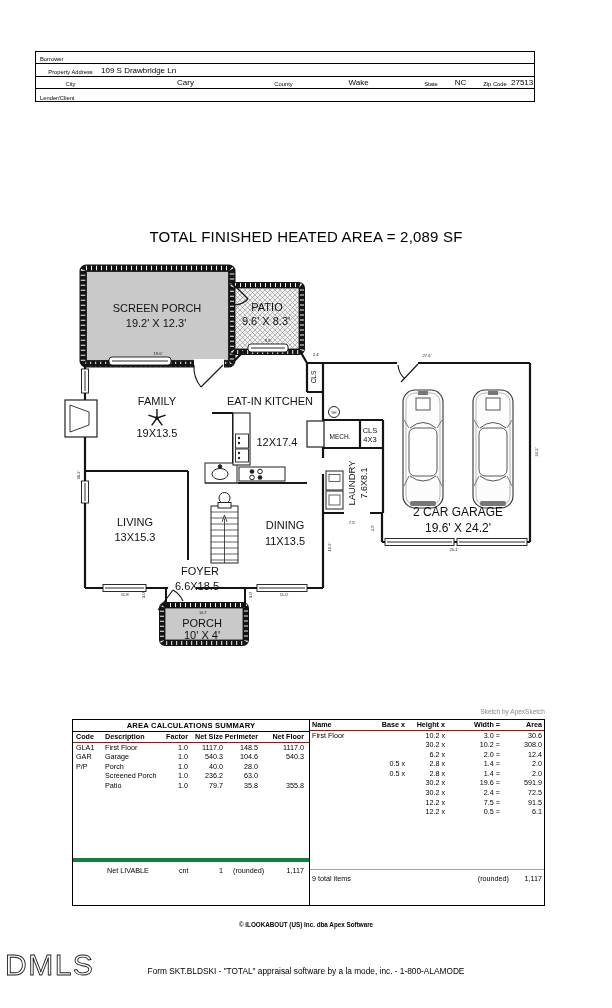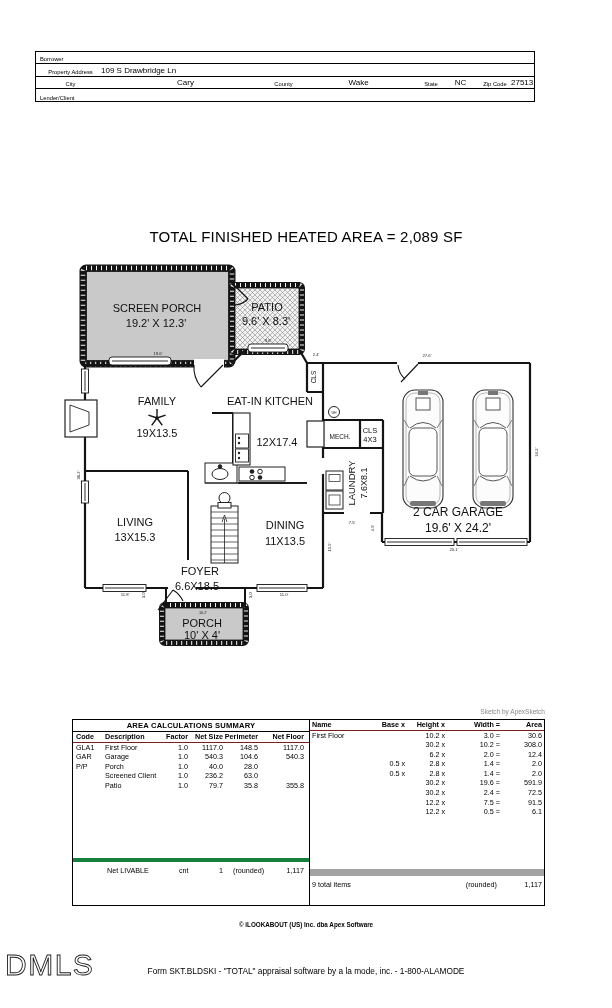--- a/index.html
+++ b/index.html
@@ -35,22 +35,22 @@
   .bd-head,.bd-row{display:grid;grid-template-columns:68px 25px 40px 55px 1fr;
              padding:0 2px;line-height:9.6px;}
   .sum-head,.bd-head{font-weight:700;border-bottom:1px solid #7f1d1d;line-height:9.5px;height:9.5px;}
   .r{text-align:right;}
   .sum-footer{position:absolute;top:138px;left:0;width:100%;box-sizing:border-box;
               border-top:4px solid #15803d;display:grid;
               grid-template-columns:31px 72px 36px 8px 46px 1fr;
               padding:3px 5px 0 3px;line-height:11px;}
   .sum-footer .rounded{padding-left:10px;}
   .bd-footer{position:absolute;top:149px;left:0;width:100%;box-sizing:border-box;
-             border-top:7px solid #a3a3a3;display:grid;grid-template-columns:140px 45px 1fr;
-             padding:3px 2px 0 2px;line-height:11px;}
+             border-top:1px solid #a3a3a3;display:grid;grid-template-columns:140px 45px 1fr;
+             padding:3px 2px 0 2px;line-height:11px;gap:12px;}
   .sketch-by{position:absolute;top:708px;left:345px;width:200px;text-align:right;
              font-size:6.5px;color:#888;}
   .copyright{position:absolute;top:921px;left:0;width:612px;text-align:center;
              font-size:6.3px;font-weight:700;}
   .form-footer{position:absolute;top:966px;left:0;width:612px;text-align:center;font-size:8.3px;}
   .logo{position:absolute;left:3px;top:949px;}
   svg text{font-family:"Liberation Sans",sans-serif;}
 </style>
 </head>
 <body>
@@ -301,21 +301,21 @@
       <div class="sum-row">
         <span>P/P</span>
           <span>Porch</span>
           <span class="r">1.0</span>
           <span class="r">40.0</span>
           <span class="r">28.0</span>
           <span class="r"></span>
       </div>
       <div class="sum-row">
         <span></span>
-          <span>Screened Client</span>
+          <span>Screened Porch</span>
           <span class="r">1.0</span>
           <span class="r">236.2</span>
           <span class="r">63.0</span>
           <span class="r"></span>
       </div>
       <div class="sum-row">
         <span></span>
           <span>Patio</span>
           <span class="r">1.0</span>
           <span class="r">79.7</span>

